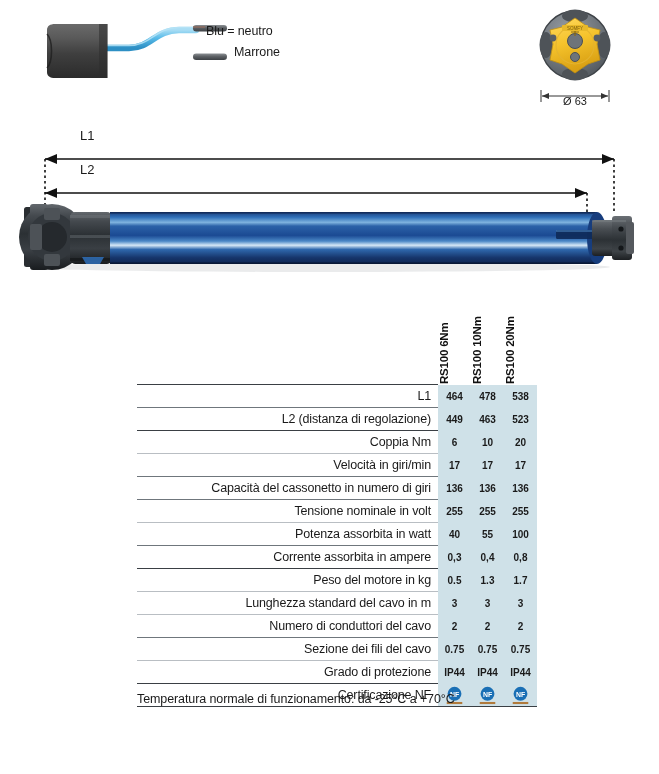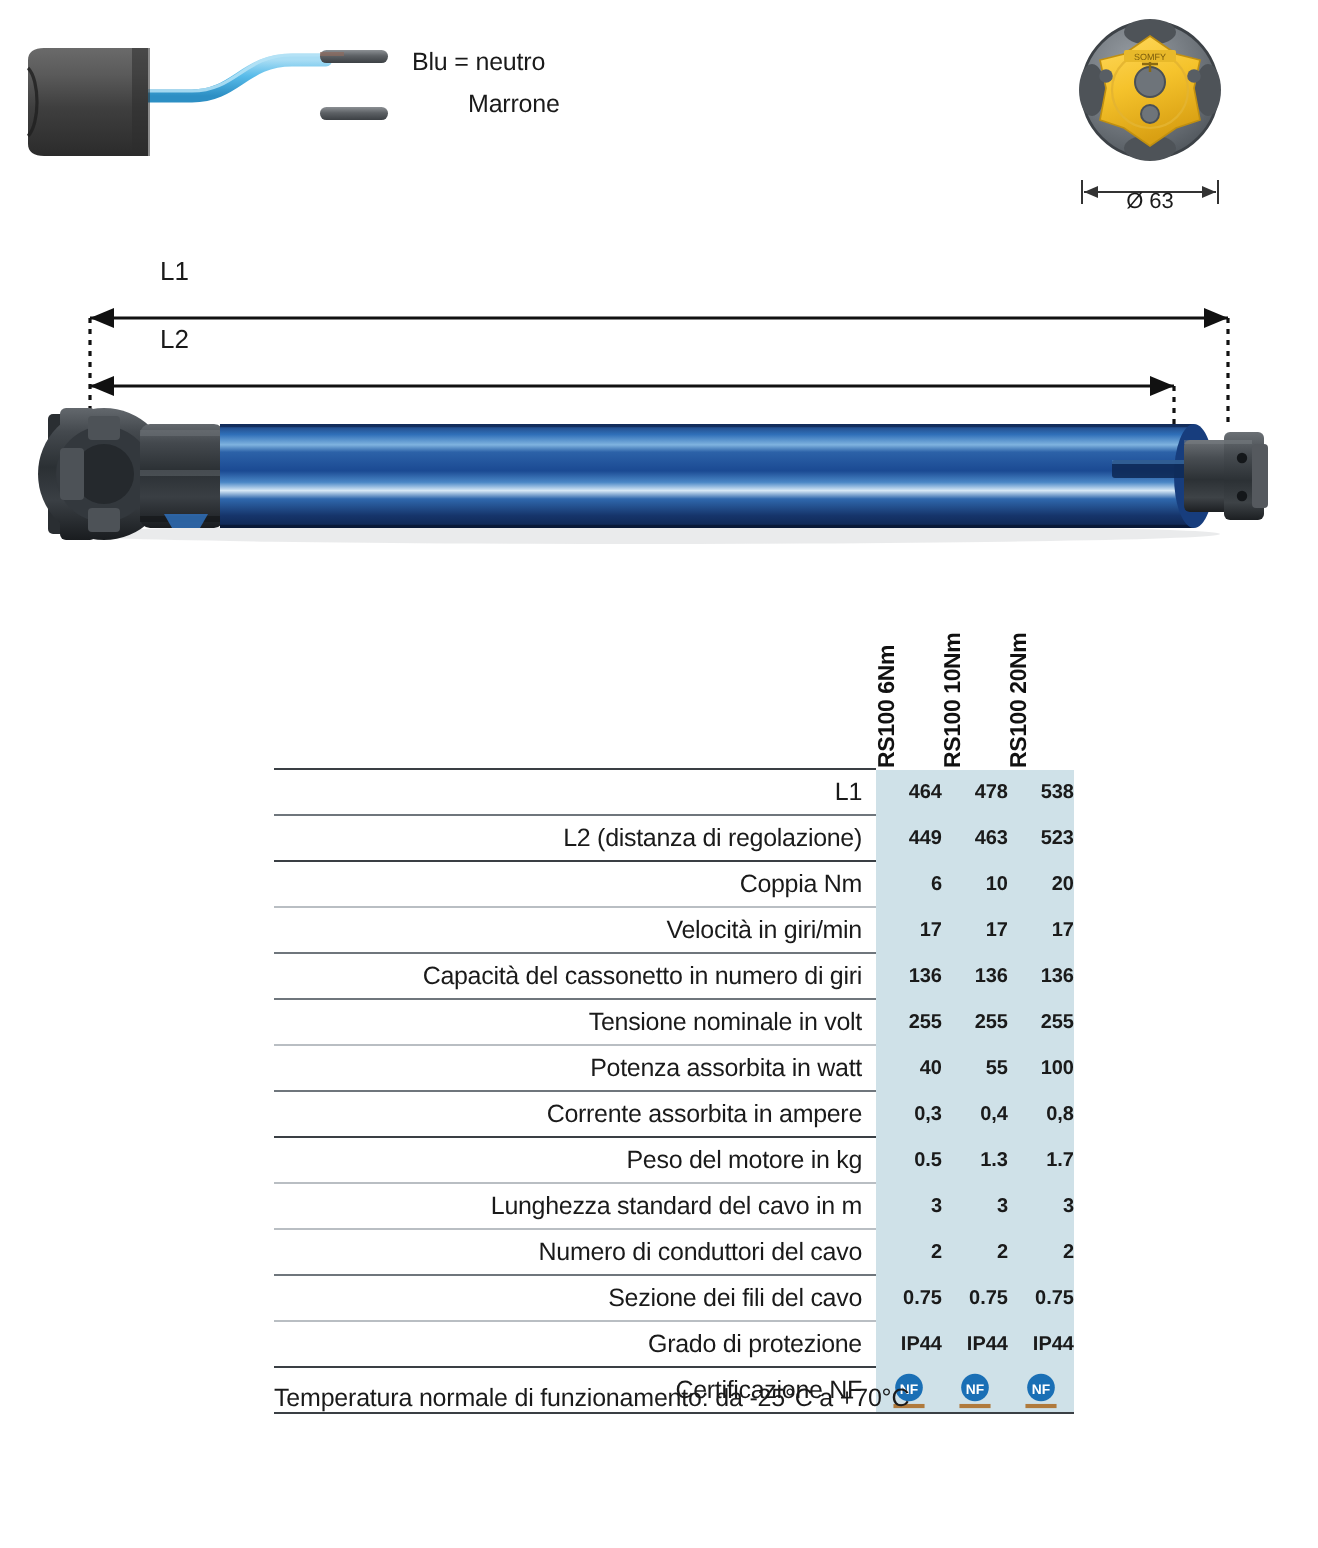--- a/index.html
+++ b/index.html
@@ -16,20 +16,21 @@
     overflow: hidden;
   }
 
   
   #cable-diagram {
     position: absolute;
     left: 0px;
     top: 0px;
     width: 320px;
     height: 110px;
+    padding-left: 33px;
   }
   .cable-label {
     position: absolute;
     font-size: 12.5px;
     font-weight: 400;
     color: #1a1a1a;
     white-space: nowrap;
     letter-spacing: -0.1px;
   }
   #cable-label-blue { left: 206px; top: 24px; }
@@ -110,21 +111,21 @@
     text-align: right;
     font-size: 12.5px;
     color: #1a1a1a;
     padding-right: 7px !important;
     height: 22px;
     letter-spacing: -0.15px;
     white-space: nowrap;
   }
   .row-value {
     width: 33px;
-    text-align: right;
+    text-align: center;
     font-size: 10px;
     font-weight: bold;
     color: #1a1a1a;
     background: #cfe1e8;
     height: 22px;
     margin-top: 32px;
   }
   .row-value.cert-cell {
     padding: 2px 0 3px 0;
   }

